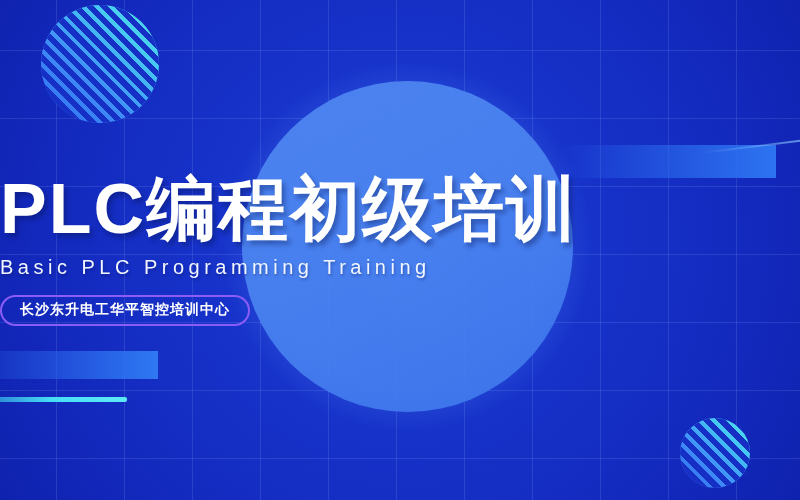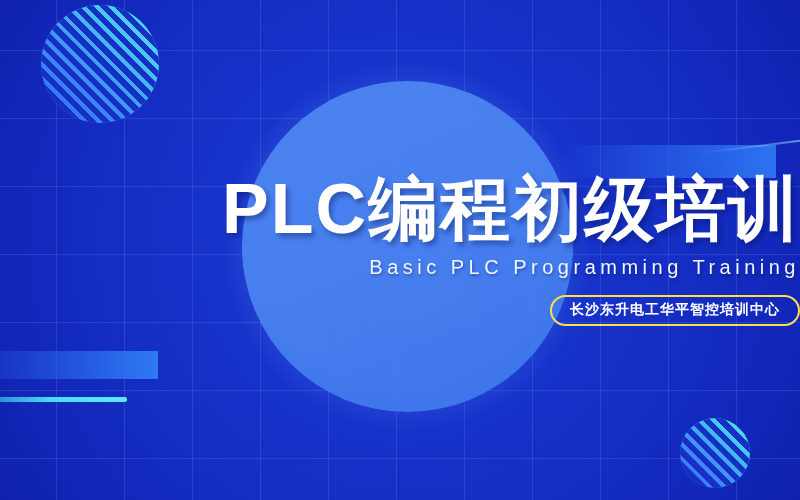--- a/index.html
+++ b/index.html
@@ -126,21 +126,21 @@
     transform: rotate(-7deg);
     transform-origin: left center;
   }
 
   
   .content {
     position: absolute;
     inset: 0;
     display: flex;
     flex-direction: column;
-    align-items: flex-end;
+    align-items: flex-start;
     justify-content: center;
     z-index: 5;
   }
   .title-cn {
     font-size: 70px;
     font-weight: bold;
     color: #ffffff;
     letter-spacing: 2px;
     line-height: 1;
     margin: 0;
@@ -151,21 +151,21 @@
     margin-top: 12px;
     font-size: 20px;
     font-weight: normal;
     color: #f2f6ff;
     letter-spacing: 4.5px;
     white-space: nowrap;
     text-shadow: 1px 2px 3px rgba(5,18,80,0.35);
   }
   .badge {
     margin-top: 16px;
-    border: 2px solid #fde047;
+    border: 2px solid #8b5cf6;
     border-radius: 999px;
     padding: 4px 18px 5px 18px;
     font-size: 14px;
     font-weight: bold;
     letter-spacing: 1px;
     color: #ffffff;
     white-space: nowrap;
   }
 </style>
 </head>

